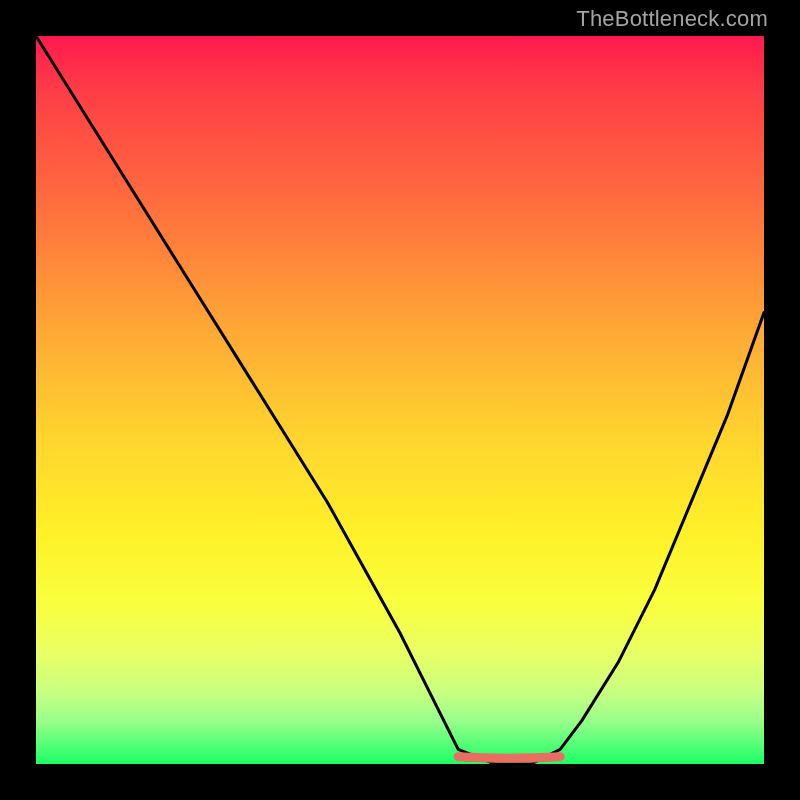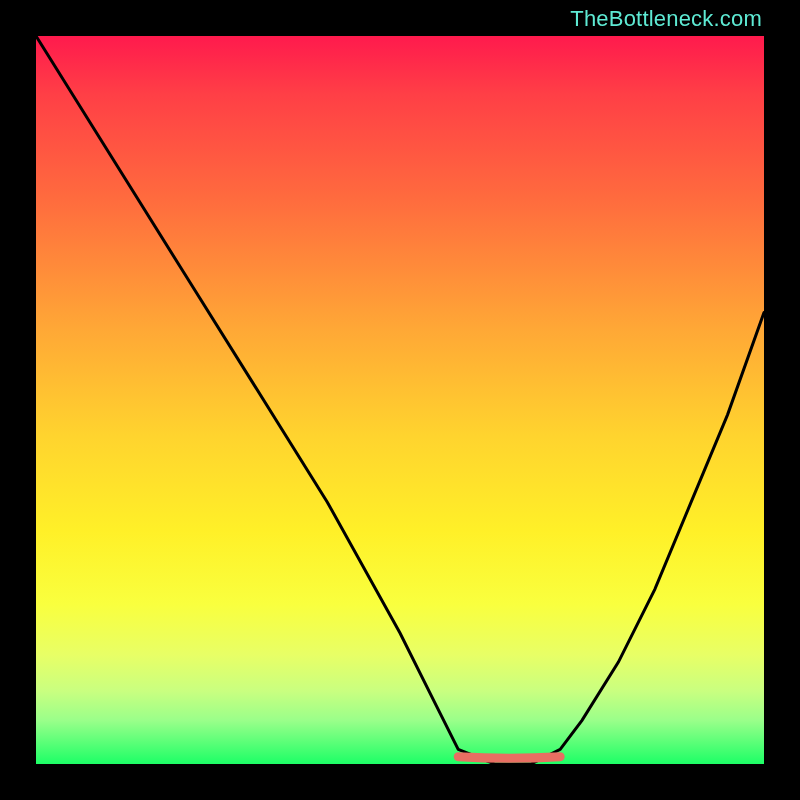--- a/index.html
+++ b/index.html
@@ -34,24 +34,24 @@
         #f9ff3e 78%,
         #e8ff66 85%,
         #c9ff80 90%,
         #9aff8a 94%,
         #1dff66 100%
       );
   }
   .watermark {
     position: absolute;
     top: 6px;
-    right: 38px;
+    right: 32px;
     font-family: Arial, Helvetica, sans-serif;
     font-size: 22px;
-    color: #5eead4;
+    color: #a3a3a3;
     letter-spacing: 0.2px;
   }
   svg.curve {
     position: absolute;
     left: 0;
     top: 0;
   }
 </style>
 </head>
 <body>

